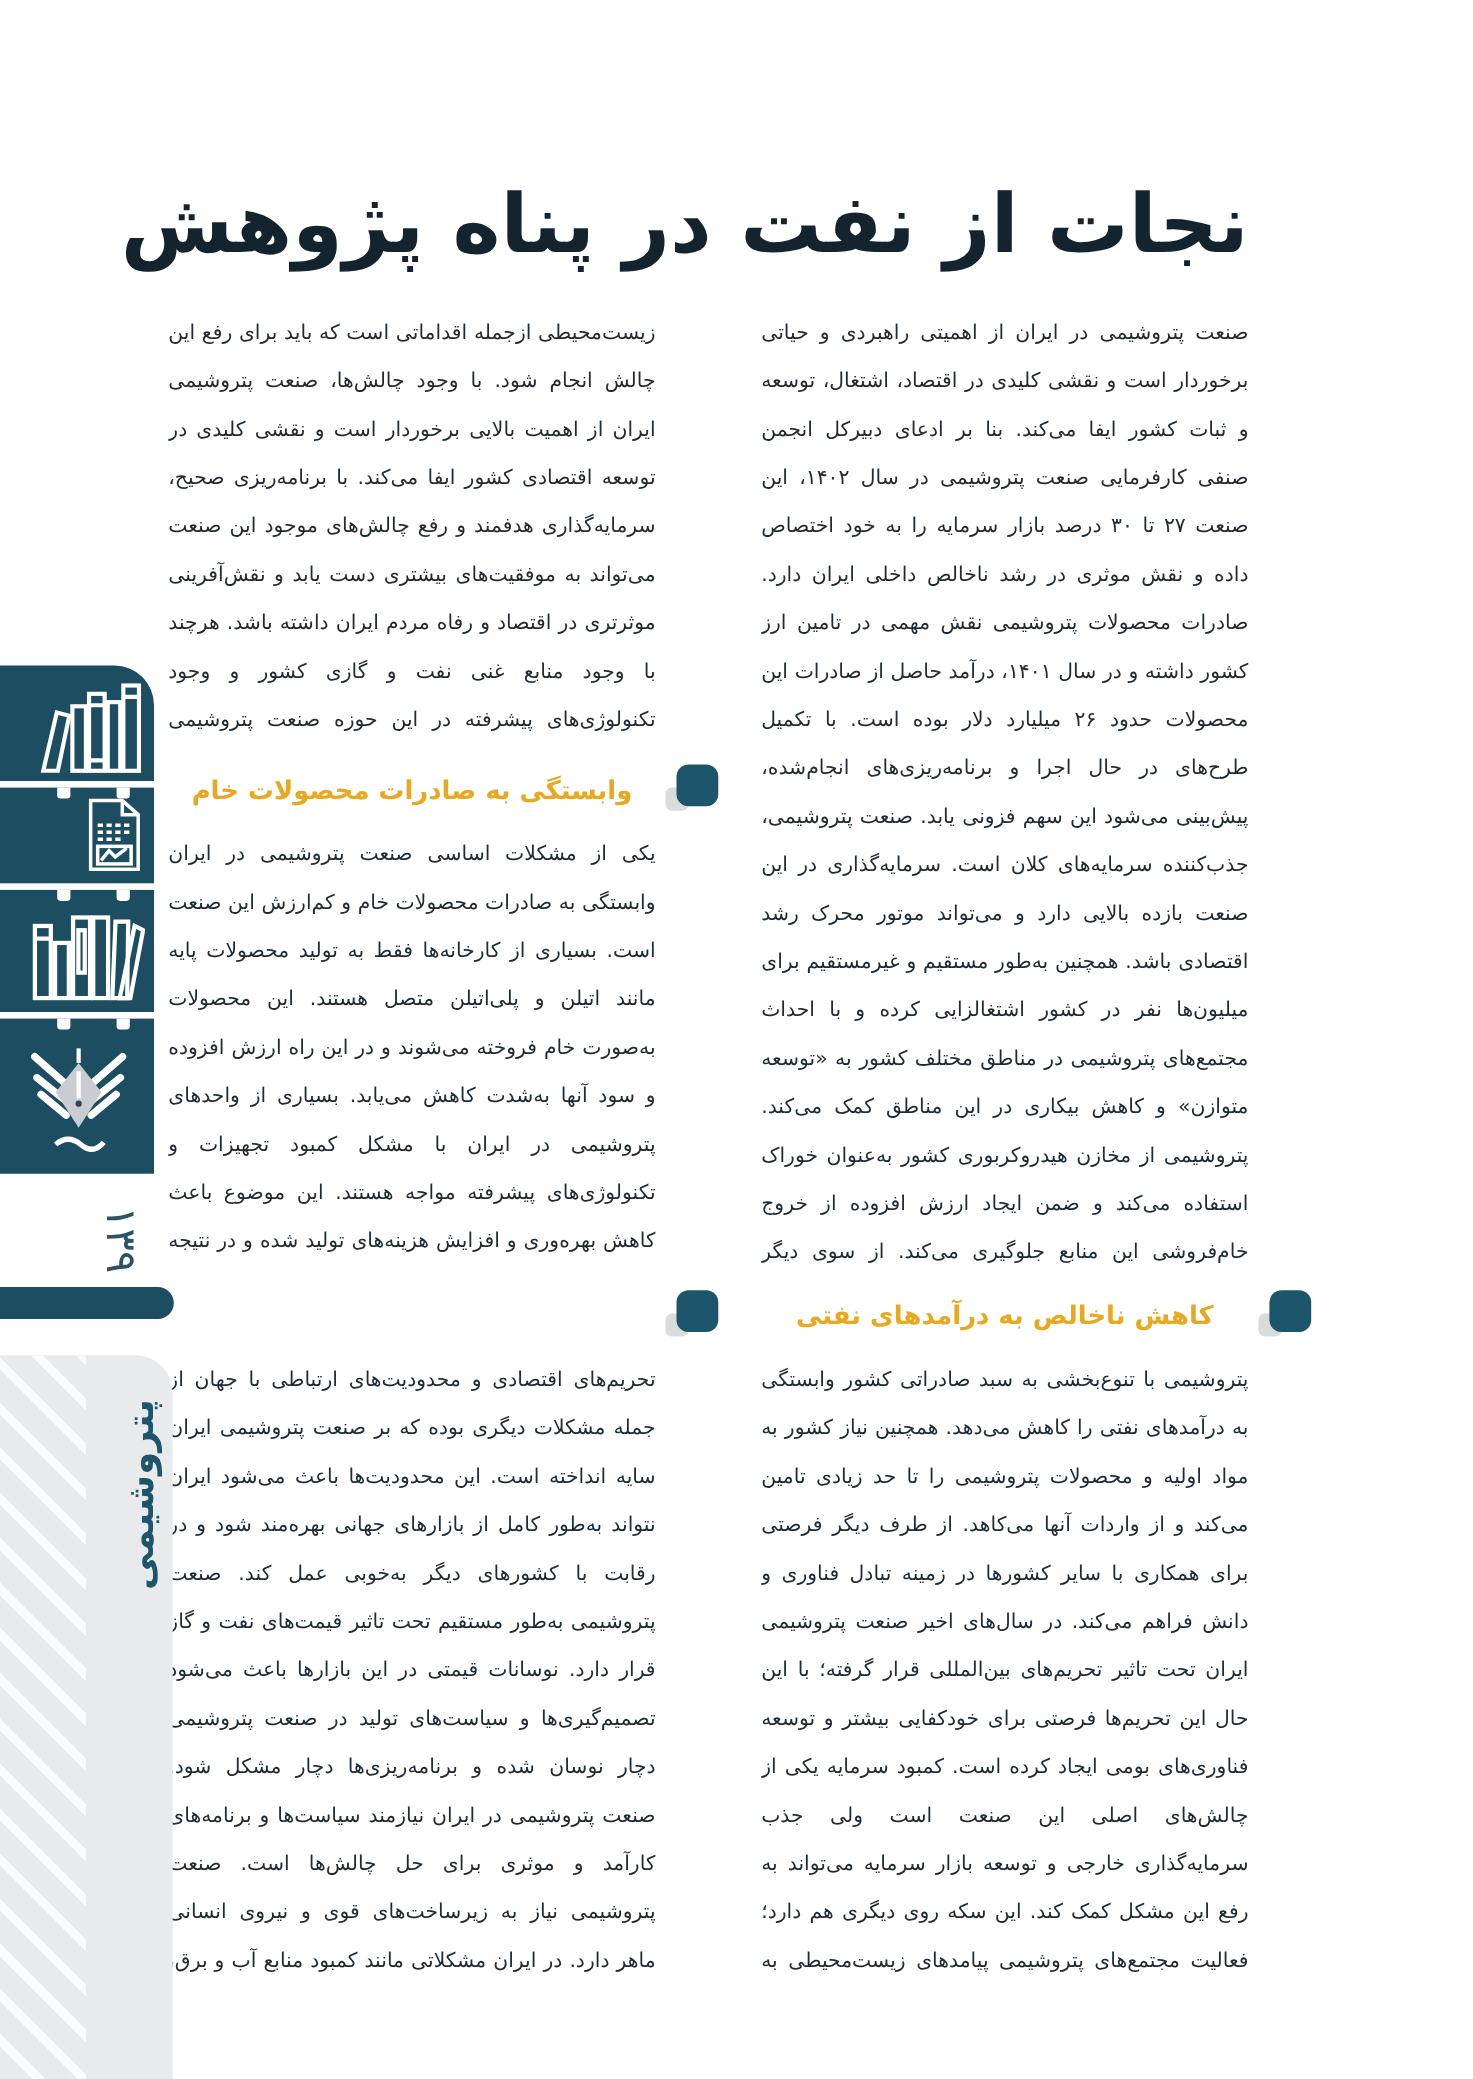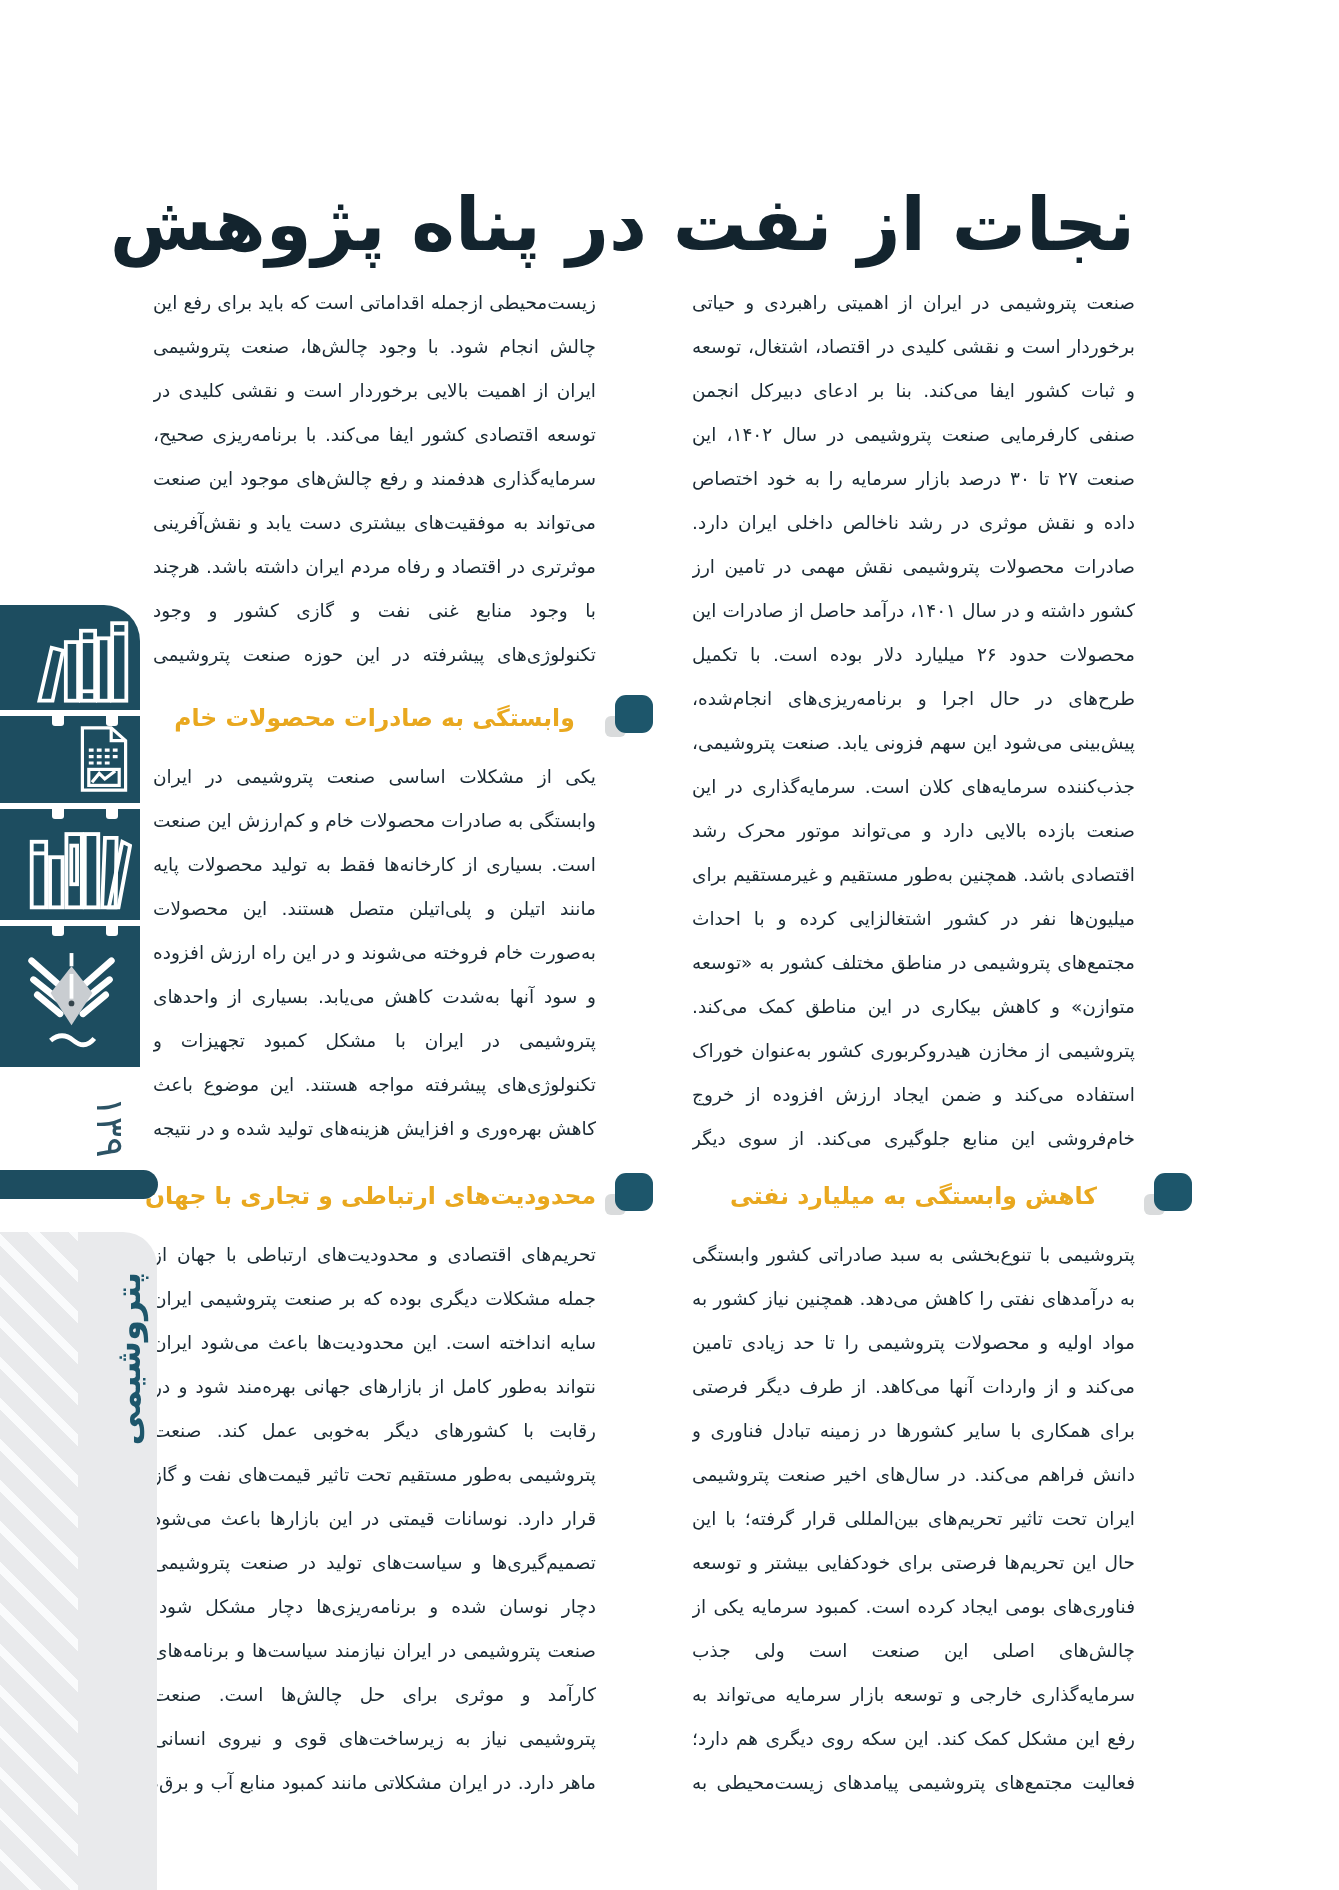--- a/index.html
+++ b/index.html
@@ -7,21 +7,21 @@
     --title-ink:#13242e; --gray-chip:#d9dbdc; --stripe-bg:#e9eaec;
   }
   *{box-sizing:border-box}
   html,body{margin:0;padding:0}
   body{
     width:1339px;height:1890px;position:relative;background:#ffffff;
     font-family:"DejaVu Sans", sans-serif;overflow:hidden;
   }
   
   .title{
-    position:absolute;top:130px;right:204px;width:1000px;
+    position:absolute;top:110px;right:204px;width:1000px;
     direction:rtl;text-align:left;
     font-size:74px;font-weight:bold;color:var(--title-ink);
     letter-spacing:-2px;line-height:1.2;white-space:nowrap;
   }
   
   .columns{
     position:absolute;top:281px;right:204px;width:982px;
     direction:rtl;display:flex;gap:96px;
   }
   .col{width:443px;position:relative}
@@ -80,41 +80,40 @@
 
 <div class="columns">
 
   <div class="col">
     <p class="para h880">صنعت پتروشیمی در ایران از اهمیتی راهبردی و حیاتی برخوردار است و نقشی کلیدی در اقتصاد، اشتغال، توسعه و ثبات کشور ایفا می‌کند. بنا بر ادعای دبیرکل انجمن صنفی کارفرمایی صنعت پتروشیمی در سال ۱۴۰۲، این صنعت ۲۷ تا ۳۰ درصد بازار سرمایه را به خود اختصاص داده و نقش موثری در رشد ناخالص داخلی ایران دارد. صادرات محصولات پتروشیمی نقش مهمی در تامین ارز کشور داشته و در سال ۱۴۰۱، درآمد حاصل از صادرات این محصولات حدود ۲۶ میلیارد دلار بوده است. با تکمیل طرح‌های در حال اجرا و برنامه‌ریزی‌های انجام‌شده، پیش‌بینی می‌شود این سهم فزونی یابد. صنعت پتروشیمی، جذب‌کننده سرمایه‌های کلان است. سرمایه‌گذاری در این صنعت بازده بالایی دارد و می‌تواند موتور محرک رشد اقتصادی باشد. همچنین به‌طور مستقیم و غیرمستقیم برای میلیون‌ها نفر در کشور اشتغالزایی کرده و با احداث مجتمع‌های پتروشیمی در مناطق مختلف کشور به «توسعه متوازن» و کاهش بیکاری در این مناطق کمک می‌کند. پتروشیمی از مخازن هیدروکربوری کشور به‌عنوان خوراک استفاده می‌کند و ضمن ایجاد ارزش افزوده از خروج خام‌فروشی این منابع جلوگیری می‌کند. از سوی دیگر زمینه را برای راه‌اندازی و رونق صنایع تکمیلی فراهم می‌آورد. البته پتروشیمی نیاز به توسعه دانش و فناوری دارد و به نوآوری و اختراع در این حوزه کمک می‌کند.</p>
     <h3 class="sec mt14">
       <span class="h-icon">
         <span class="sq-gray"></span>
         <span class="sq-teal"></span>
       </span>
-      <span>کاهش وابستگی به میلیارد نفتی</span>
+      <span>کاهش ناخالص به درآمدهای نفتی</span>
     </h3>
     <p class="para h572">پتروشیمی با تنوع‌بخشی به سبد صادراتی کشور وابستگی به درآمدهای نفتی را کاهش می‌دهد. همچنین نیاز کشور به مواد اولیه و محصولات پتروشیمی را تا حد زیادی تامین می‌کند و از واردات آنها می‌کاهد. از طرف دیگر فرصتی برای همکاری با سایر کشورها در زمینه تبادل فناوری و دانش فراهم می‌کند. در سال‌های اخیر صنعت پتروشیمی ایران تحت تاثیر تحریم‌های بین‌المللی قرار گرفته؛ با این حال این تحریم‌ها فرصتی برای خودکفایی بیشتر و توسعه فناوری‌های بومی ایجاد کرده است. کمبود سرمایه یکی از چالش‌های اصلی این صنعت است ولی جذب سرمایه‌گذاری خارجی و توسعه بازار سرمایه می‌تواند به رفع این مشکل کمک کند. این سکه روی دیگری هم دارد؛ فعالیت مجتمع‌های پتروشیمی پیامدهای زیست‌محیطی به دنبال خواهد داشت. توسعه فناوری‌های پاک و رعایت استانداردهای</p>
   </div>
 
   <div class="col">
     <p class="para h396">زیست‌محیطی ازجمله اقداماتی است که باید برای رفع این چالش انجام شود. با وجود چالش‌ها، صنعت پتروشیمی ایران از اهمیت بالایی برخوردار است و نقشی کلیدی در توسعه اقتصادی کشور ایفا می‌کند. با برنامه‌ریزی صحیح، سرمایه‌گذاری هدفمند و رفع چالش‌های موجود این صنعت می‌تواند به موفقیت‌های بیشتری دست یابد و نقش‌آفرینی موثرتری در اقتصاد و رفاه مردم ایران داشته باشد. هرچند با وجود منابع غنی نفت و گازی کشور و وجود تکنولوژی‌های پیشرفته در این حوزه صنعت پتروشیمی ایران با مشکلات و موانعی روبه‌رو است.</p>
     <h3 class="sec mt20">
       <span class="h-icon">
         <span class="sq-gray"></span>
         <span class="sq-teal"></span>
       </span>
       <span>وابستگی به صادرات محصولات خام</span>
     </h3>
     <p class="para h396">یکی از مشکلات اساسی صنعت پتروشیمی در ایران وابستگی به صادرات محصولات خام و کم‌ارزش این صنعت است. بسیاری از کارخانه‌ها فقط به تولید محصولات پایه مانند اتیلن و پلی‌اتیلن متصل هستند. این محصولات به‌صورت خام فروخته می‌شوند و در این راه ارزش افزوده و سود آنها به‌شدت کاهش می‌یابد. بسیاری از واحدهای پتروشیمی در ایران با مشکل کمبود تجهیزات و تکنولوژی‌های پیشرفته مواجه هستند. این موضوع باعث کاهش بهره‌وری و افزایش هزینه‌های تولید شده و در نتیجه صادرات محصولات پتروشیمی ایران در رقابت با دیگر کشورها دچار مشکل می‌شود.</p>
     <h3 class="sec mt24">
       <span class="h-icon">
         <span class="sq-gray"></span>
         <span class="sq-teal"></span>
       </span>
-      <span>محدودیت‌های ارتباطی و تجاری با جهان</span>
     </h3>
     <p class="para h572">تحریم‌های اقتصادی و محدودیت‌های ارتباطی با جهان از جمله مشکلات دیگری بوده که بر صنعت پتروشیمی ایران سایه انداخته است. این محدودیت‌ها باعث می‌شود ایران نتواند به‌طور کامل از بازارهای جهانی بهره‌مند شود و در رقابت با کشورهای دیگر به‌خوبی عمل کند. صنعت پتروشیمی به‌طور مستقیم تحت تاثیر قیمت‌های نفت و گاز قرار دارد. نوسانات قیمتی در این بازارها باعث می‌شود تصمیم‌گیری‌ها و سیاست‌های تولید در صنعت پتروشیمی دچار نوسان شده و برنامه‌ریزی‌ها دچار مشکل شود. صنعت پتروشیمی در ایران نیازمند سیاست‌ها و برنامه‌های کارآمد و موثری برای حل چالش‌ها است. صنعت پتروشیمی نیاز به زیرساخت‌های قوی و نیروی انسانی ماهر دارد. در ایران مشکلاتی مانند کمبود منابع آب و برق، نقص در شبکه‌های حمل‌ونقل و معضلات مربوط</p>
   </div>
 </div>
 
 <div class="side-panel">
 
   <svg class="cell-icon" style="left:28px;top:12px" width="104" height="88" viewBox="0 0 110 92">
     <g fill="none" stroke="#fff" stroke-width="4">
       <path d="M12 88 L25 32 L37 35 L26 88 Z"></path>

